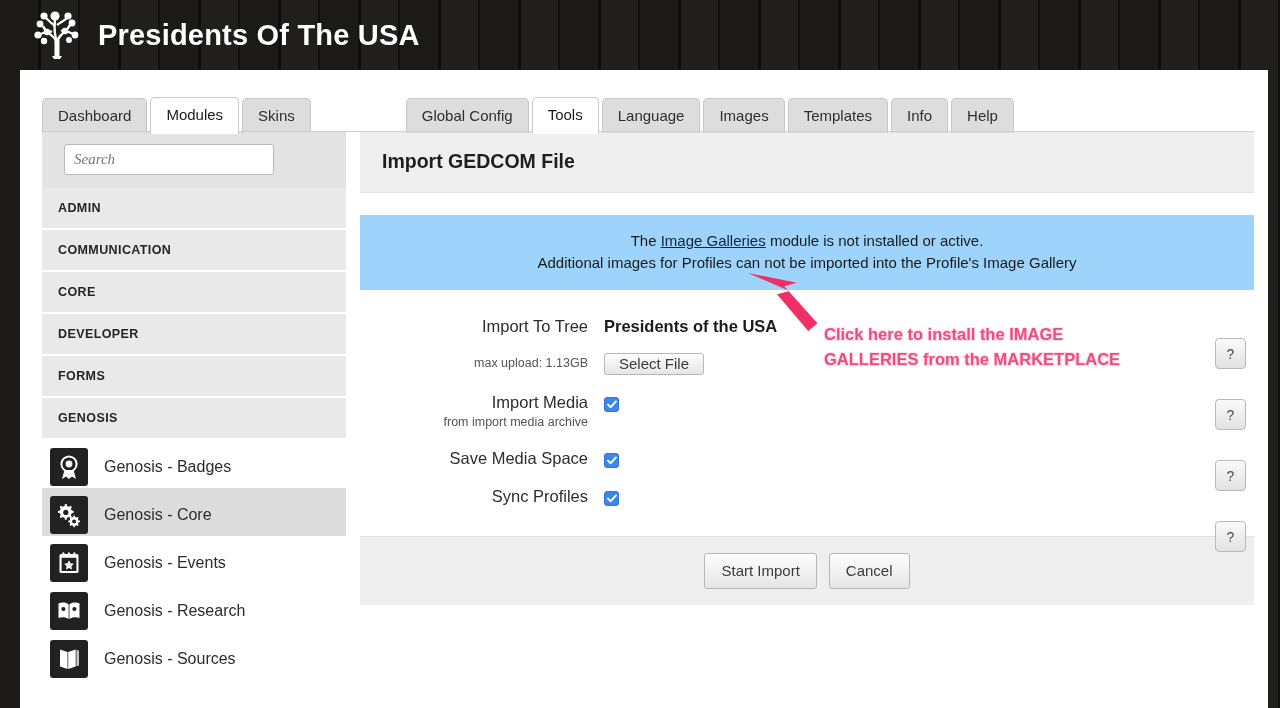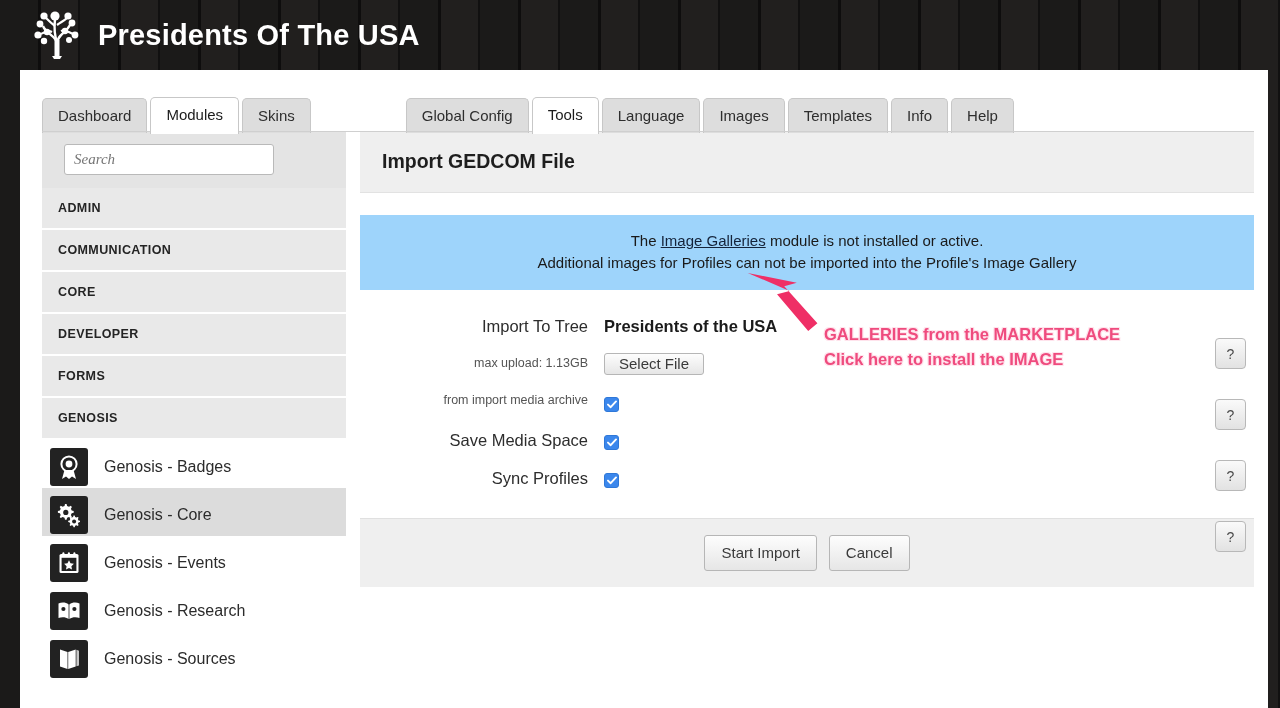--- a/index.html
+++ b/index.html
@@ -456,20 +456,21 @@
               <div class="form-sublabel">max upload: 1.13GB</div>
             </div>
             <div class="form-field-col">
               <button class="btn">Select File</button>
             </div>
             <div class="help-btn" style="top:48px">?</div>
           </div>
 
           <div class="form-row">
             <div class="form-label-col">
+              <div class="form-label">Import Media</div>
               <div class="form-sublabel">from import media archive</div>
             </div>
             <div class="form-field-col">
               <span class="chk">
                 <svg width="10" height="9" viewBox="0 0 10 9">
                   <polyline points="1,4.6 3.7,7.2 9,1.4" fill="none" stroke="#ffffff" stroke-width="1.9" stroke-linecap="round" stroke-linejoin="round"></polyline>
                 </svg>
               </span>
             </div>
             <div class="help-btn" style="top:109px">?</div>
@@ -510,17 +511,17 @@
         </div>
       </section>
     </div>
   </div>
 
   <svg class="annot-arrow" width="110" height="65" viewBox="0 0 110 65">
     <path d="M2 6 L46 18 L34 23 L70 55 L78 46 L40 14 L52 9 Z" fill="#ef2f66" transform="rotate(8 40 30)"></path>
   </svg>
 
   <div class="annot-text">
+    <div>Click here to install the IMAGE</div>
     <div>GALLERIES from the MARKETPLACE</div>
-    <div>Click here to install the IMAGE</div>
   </div>
 
 </div>
 
 </body></html>

